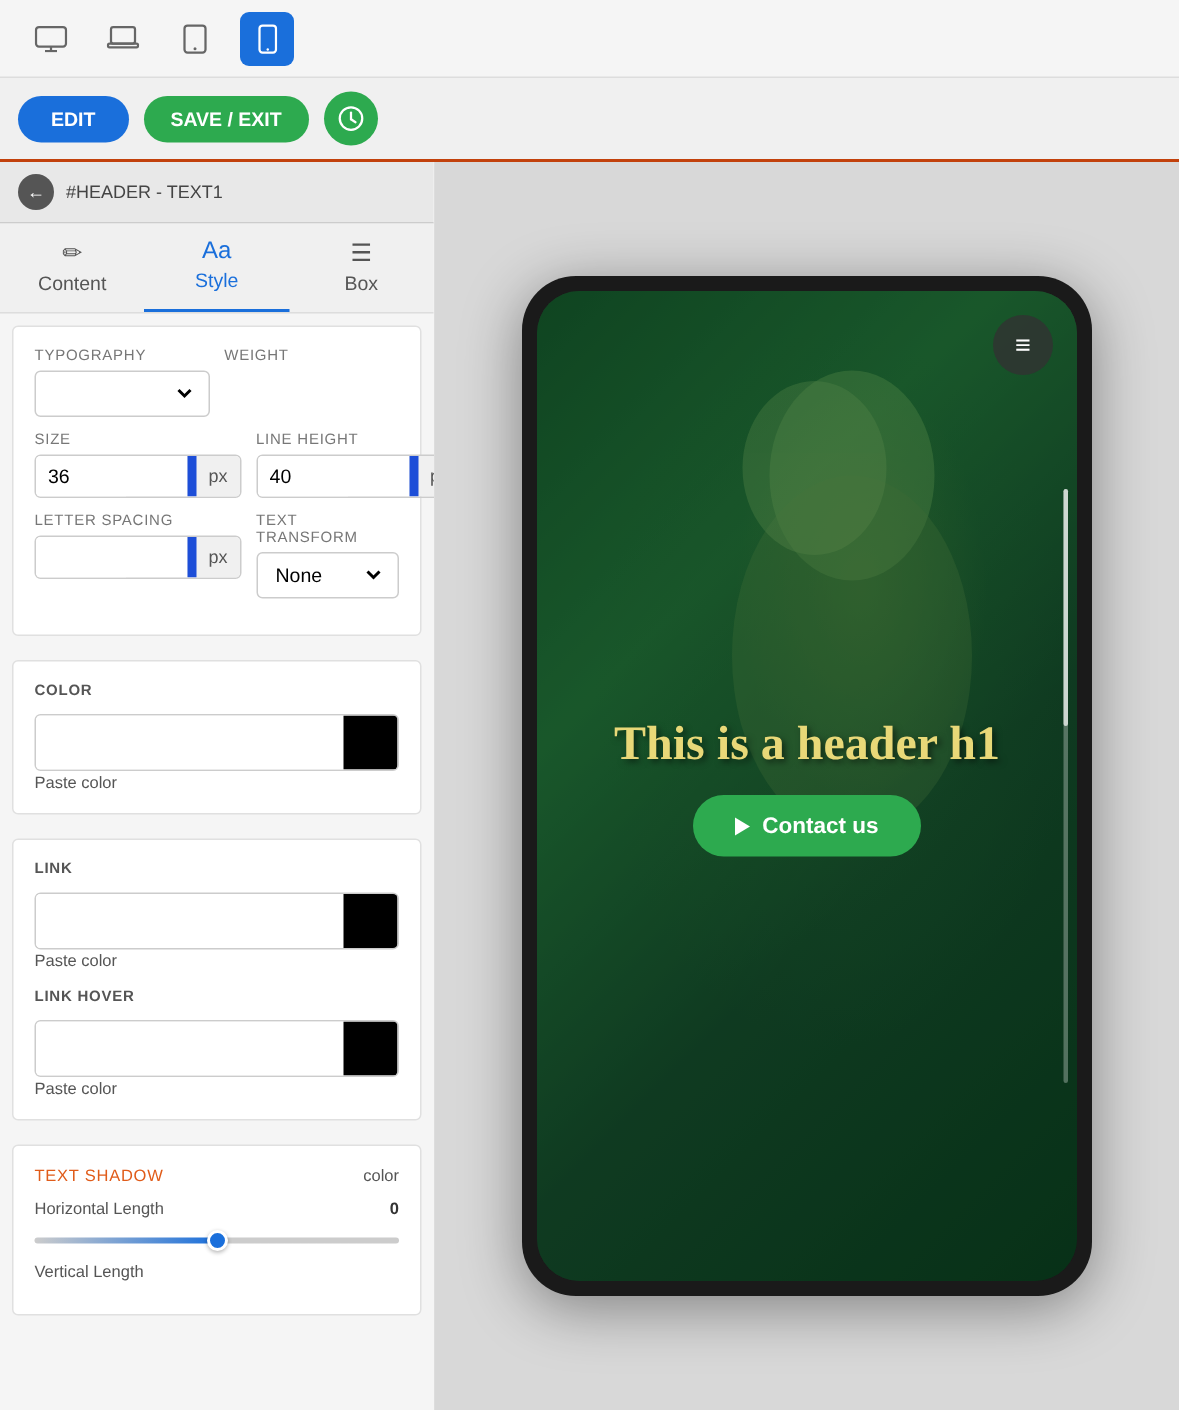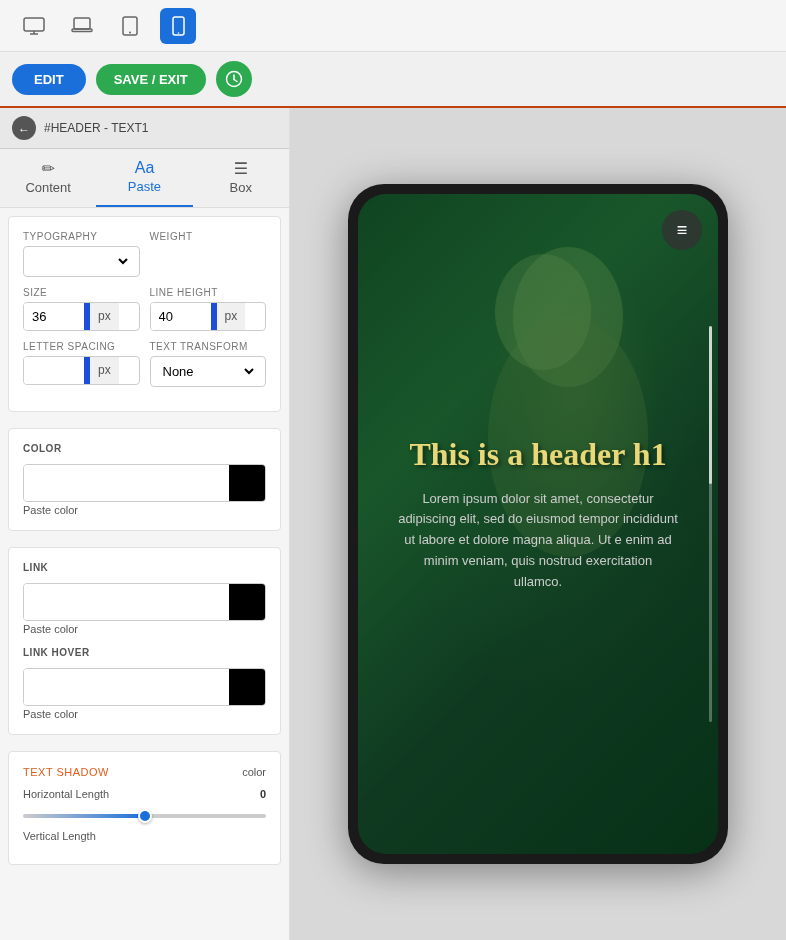--- a/index.html
+++ b/index.html
@@ -195,20 +195,21 @@
       background: transparent;
       font-size: 13px;
       width: 100%;
       cursor: pointer;
     }
     .input-with-unit {
       display: flex;
       border: 1px solid #ccc;
       border-radius: 4px;
       overflow: hidden;
+      gap: 41px;
     }
     .input-with-unit input {
       border: none;
       outline: none;
       padding: 6px 8px;
       font-size: 13px;
       width: 60px;
       background: white;
     }
     .input-with-unit .unit {
@@ -486,21 +487,21 @@
       <span class="breadcrumb-text">#HEADER - TEXT1</span>
     </div>
 
     <div class="tabs-bar">
       <div class="tab-item">
         <span class="tab-icon">✏</span>
         <span>Content</span>
       </div>
       <div class="tab-item active">
         <span class="tab-icon">Aa</span>
-        <span>Paste</span>
+        <span>Style</span>
       </div>
       <div class="tab-item">
         <span class="tab-icon">☰</span>
         <span>Box</span>
       </div>
     </div>
 
     <div class="panel-section">
       <div class="form-row">
         <div class="form-group">
@@ -608,21 +609,24 @@
             <ellipse cx="210" cy="200" rx="80" ry="120" fill="rgba(80,120,60,0.4)"></ellipse>
             <ellipse cx="185" cy="75" rx="48" ry="58" fill="rgba(120,160,90,0.4)"></ellipse>
           </svg>
 
           <div class="menu-btn">
             <span style="font-size:18px;">≡</span>
           </div>
 
           <div class="hero-content">
             <div class="hero-title">This is a header h1</div>
-            <div class="hero-description">Lorem ipsum dolor sit amet, consectetur adipiscing elit, sed do eiusmod tempor incididunt ut labore et dolore magna aliqua. Ut e enim ad minim veniam, quis nostrud exercitation ullamco.</div>
+            <button class="cta-button">
+              <span class="play-icon"></span>
+              <span>Contact us</span>
+            </button>
           </div>
 
           <div class="scroll-indicator">
             <div class="scroll-thumb"></div>
           </div>
         </div>
       </div>
     </div>
   </div>
 

